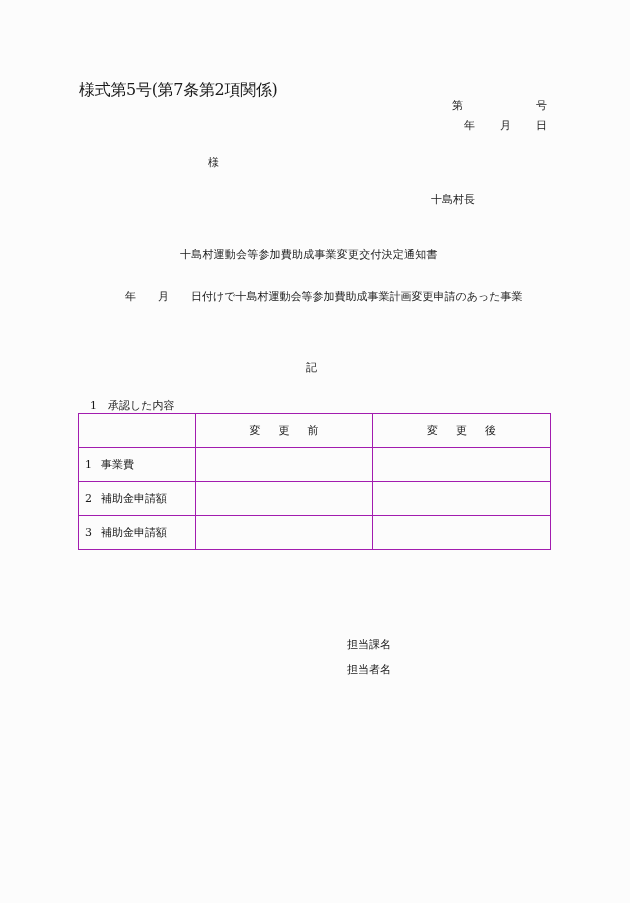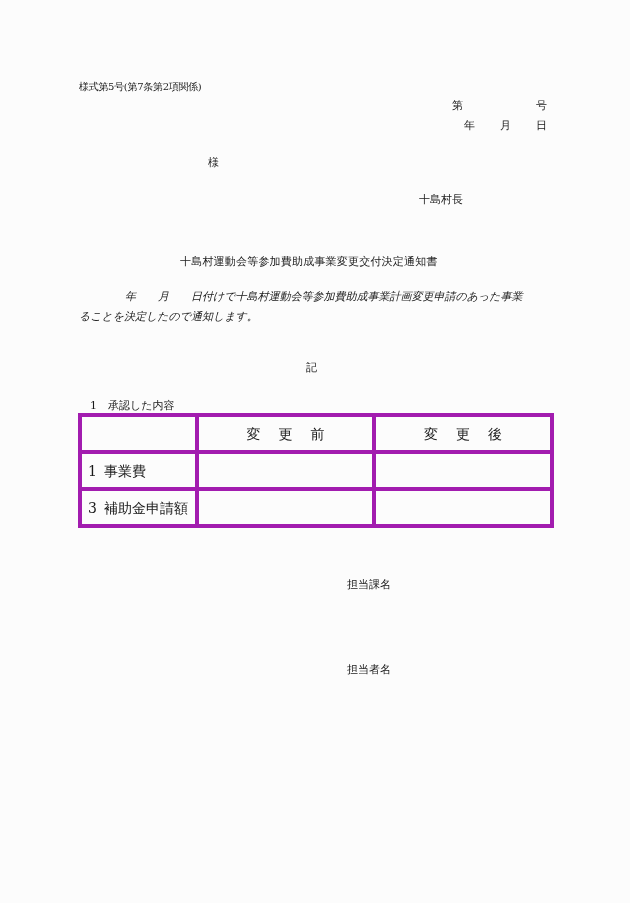--- a/index.html
+++ b/index.html
@@ -12,85 +12,84 @@
       height: 903px;
       position: relative;
       overflow: hidden;
       font-family: "DejaVu Serif", "Liberation Serif", serif;
       color: #1a1a1a;
       font-size: 11px;
       line-height: 1;
     }
     .abs { position: absolute; white-space: nowrap; }
 
-    .form-label { left: 79px; top: 82px; font-size: 10px; letter-spacing: -0.3px; }
+    .form-label { left: 79px; top: 82px; font-size: 16px; letter-spacing: -0.3px; }
 
     .no-dai { left: 452px; top: 100px; }
     .no-go  { left: 536px; top: 100px; }
 
     .date-nen { left: 464px; top: 120px; }
     .date-tsuki { left: 500px; top: 120px; }
     .date-hi { left: 536px; top: 120px; }
 
     .sama { left: 208px; top: 157px; }
-    .sender { left: 419px; top: 194px; }
+    .sender { left: 431px; top: 194px; }
 
-    .doc-title { left: 180px; top: 256px; letter-spacing: 0.2px; }
+    .doc-title { left: 180px; top: 249px; letter-spacing: 0.2px; }
 
     .body-text {
       left: 79px;
       top: 287px;
       width: 474px;
       white-space: normal;
       line-height: 19.5px;
-      font-style: italic;
     }
     .body-text .line { display: block; white-space: nowrap; }
     .body-text .gap-lead { display: inline-block; width: 46px; }
     .body-text .gap { display: inline-block; width: 22px; }
 
     .ki { left: 306px; top: 362px; }
 
     .section-label { left: 90px; top: 400px; }
     .section-label .num { display: inline-block; width: 18px; }
 
     table.approval {
       position: absolute;
       left: 78px;
       top: 413px;
       width: 473px;
       border-collapse: collapse;
       table-layout: fixed;
     }
     table.approval td, table.approval th {
-      border: 4px solid #a21caf;
+      border: 1px solid #a21caf;
       height: 33px;
       padding: 0;
       font-weight: normal;
-      font-size: 14px;
+      font-size: 11px;
     }
     table.approval col.c1 { width: 117px; }
     table.approval col.c2 { width: 177px; }
     table.approval col.c3 { width: 178px; }
     table.approval th {
       text-align: center;
       letter-spacing: 18px;
       text-indent: 18px;
     }
     table.approval td.rowhead {
       text-align: left;
       padding-left: 6px;
       margin-left: 28px;
     }
     table.approval td.rowhead .num {
       display: inline-block;
       width: 16px;
     }
 
-    .charge1 { left: 347px; top: 579px; }
+    .charge1 { left: 347px; top: 640px; font-family: Liberation Mono, monospace; }
     .charge2 { left: 347px; top: 664px; }
   </style>
 </head>
 <body>
 
 <div class="abs form-label">様式第5号(第7条第2項関係)</div>
 
 <div class="abs no-dai">第</div>
 <div class="abs no-go">号</div>
 
@@ -98,21 +97,20 @@
 <div class="abs date-tsuki">月</div>
 <div class="abs date-hi">日</div>
 
 <div class="abs sama">様</div>
 <div class="abs sender">十島村長</div>
 
 <div class="abs doc-title">十島村運動会等参加費助成事業変更交付決定通知書</div>
 
 <div class="abs body-text">
   <span class="line"><span class="gap-lead"></span><span>年</span><span class="gap"></span><span>月</span><span class="gap"></span><span>日付けで十島村運動会等参加費助成事業計画変更申請のあった事業</span></span>
-  <span class="line">ることを決定したので通知します。</span>
 </div>
 
 <div class="abs ki">記</div>
 
 <div class="abs section-label">
   <span class="num">1</span><span>承認した内容</span>
 </div>
 
 <table class="approval">
   <colgroup>
@@ -125,20 +123,25 @@
     <th></th>
     <th>変更前</th>
     <th>変更後</th>
   </tr>
   <tr>
     <td class="rowhead"><span class="num">1</span><span>事業費</span></td>
     <td></td>
     <td></td>
   </tr>
   <tr>
+    <td class="rowhead"><span class="num">2</span><span>補助金申請額</span></td>
+    <td></td>
+    <td></td>
+  </tr>
+  <tr>
     <td class="rowhead"><span class="num">3</span><span>補助金申請額</span></td>
     <td></td>
     <td></td>
   </tr>
 </tbody>
   </table>
 
 <div class="abs charge1">担当課名</div>
 <div class="abs charge2">担当者名</div>
 

